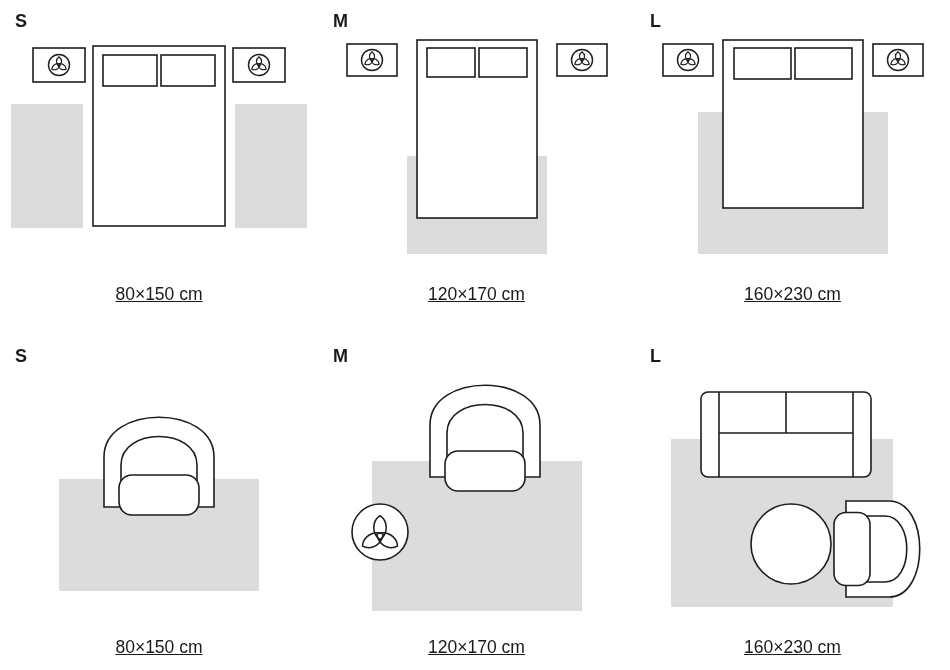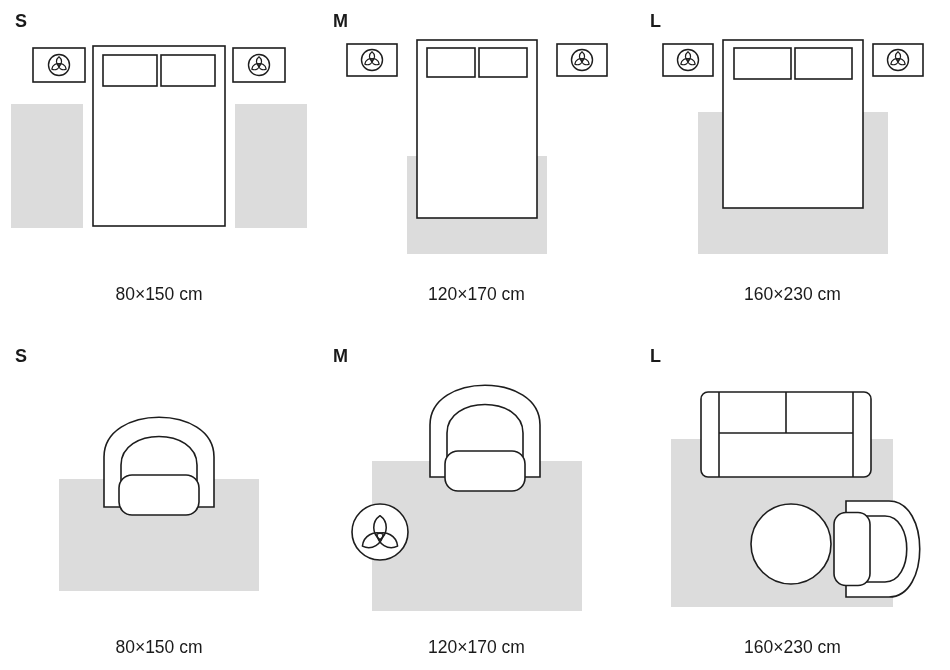--- a/index.html
+++ b/index.html
@@ -27,20 +27,21 @@
     font-size:18px;
     line-height:1;
     padding:12px 0 0 15px;
   }
   .diagram{display:block;margin:4px auto 0;}
   .dim-label{
     text-align:center;
     font-size:17.5px;
     margin-top:auto;
     line-height:1.2;
+    text-decoration:underline;
   }
   .row1 .dim-label{margin-bottom:30px;}
   .row2 .dim-label{margin-bottom:12px;}
 </style>
 </head>
 <body>
 
 <svg width="0" height="0" style="position:absolute" aria-hidden="true">
   <defs>
     <g id="plant-sym">

